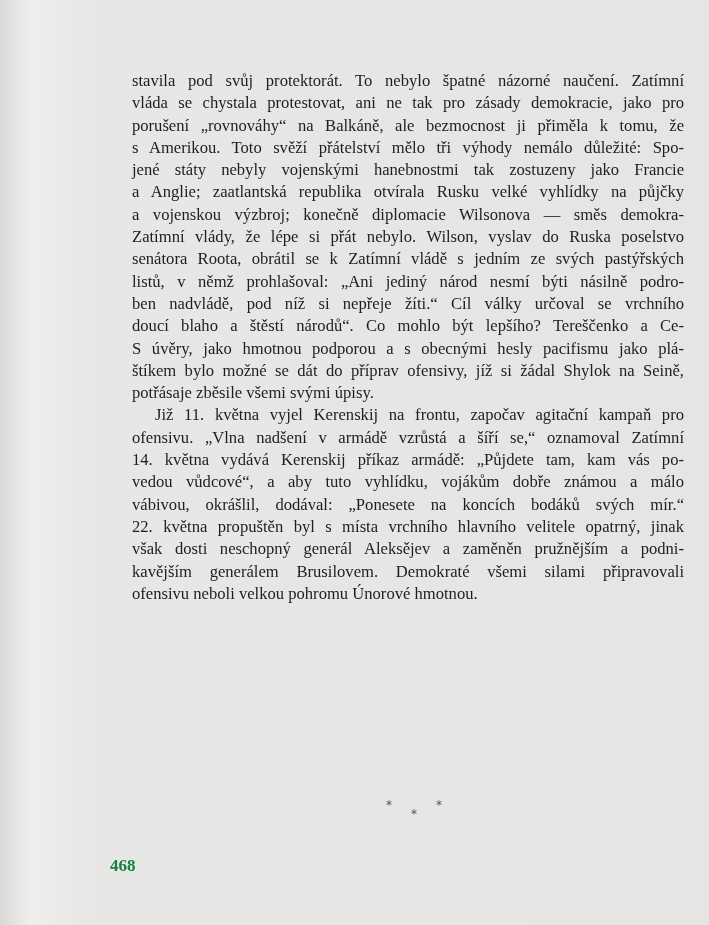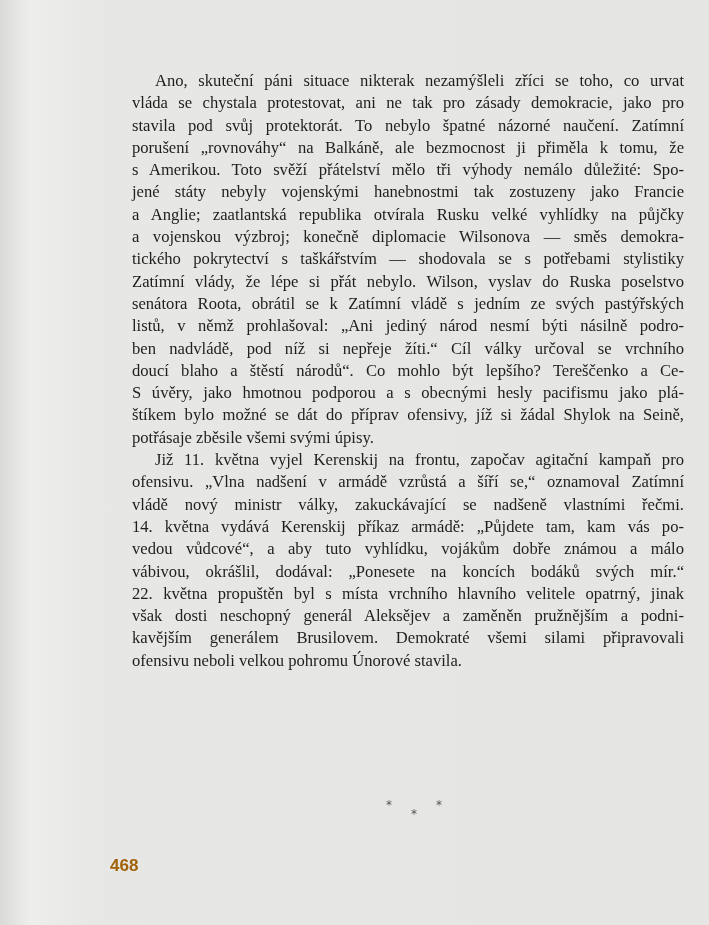--- a/index.html
+++ b/index.html
@@ -19,63 +19,60 @@
     color: #1e1e1e;
   }
   .para { margin: 0; }
   .line { display: block; white-space: nowrap; text-align: justify; text-align-last: justify; }
   .line.last { text-align-last: left; }
   .line.indent { padding-left: 23px; }
   .stars { position: absolute; left: 378px; top: 798px; width: 80px; height: 30px; }
   .star { position: absolute; font-size: 12px; color: #555; font-family: "DejaVu Sans", sans-serif; }
   .page-number {
     position: absolute; left: 110px; top: 856px;
-    font-family: Liberation Sans, sans-serif; font-weight: bold; font-size: 17px; color: #a16207;
+    font-family: Liberation Serif, serif; font-weight: bold; font-size: 17px; color: #15803d;
   }
 </style>
 </head>
 <body>
 
 <div class="page">
   <div class="body-text">
 
     <div class="para">
-      <span class="line indent">Ano, skuteční páni situace nikterak nezamýšleli zříci se toho, co urvat</span>
+      <span class="line">stavila pod svůj protektorát. To nebylo špatné názorné naučení. Zatímní</span>
       <span class="line">vláda se chystala protestovat, ani ne tak pro zásady demokracie, jako pro</span>
-      <span class="line">stavila pod svůj protektorát. To nebylo špatné názorné naučení. Zatímní</span>
       <span class="line">porušení „rovnováhy“ na Balkáně, ale bezmocnost ji přiměla k tomu, že</span>
     </div>
 
     <div class="para">
       <span class="line">s Amerikou. Toto svěží přátelství mělo tři výhody nemálo důležité: Spo-</span>
       <span class="line">jené státy nebyly vojenskými hanebnostmi tak zostuzeny jako Francie</span>
       <span class="line">a Anglie; zaatlantská republika otvírala Rusku velké vyhlídky na půjčky</span>
       <span class="line">a vojenskou výzbroj; konečně diplomacie Wilsonova — směs demokra-</span>
-      <span class="line">tického pokrytectví s taškářstvím — shodovala se s potřebami stylistiky</span>
       <span class="line">Zatímní vlády, že lépe si přát nebylo. Wilson, vyslav do Ruska poselstvo</span>
       <span class="line">senátora Roota, obrátil se k Zatímní vládě s jedním ze svých pastýřských</span>
       <span class="line">listů, v němž prohlašoval: „Ani jediný národ nesmí býti násilně podro-</span>
       <span class="line">ben nadvládě, pod níž si nepřeje žíti.“ Cíl války určoval se vrchního</span>
       <span class="line">doucí blaho a štěstí národů“. Co mohlo být lepšího? Tereščenko a Ce-</span>
       <span class="line">S úvěry, jako hmotnou podporou a s obecnými hesly pacifismu jako plá-</span>
       <span class="line">štíkem bylo možné se dát do příprav ofensivy, jíž si žádal Shylok na Seině,</span>
       <span class="line last">potřásaje zběsile všemi svými úpisy.</span>
     </div>
 
     <div class="para">
       <span class="line indent">Již 11. května vyjel Kerenskij na frontu, započav agitační kampaň pro</span>
       <span class="line">ofensivu. „Vlna nadšení v armádě vzrůstá a šíří se,“ oznamoval Zatímní</span>
-      <span class="line">vládě nový ministr války, zakuckávající se nadšeně vlastními řečmi.</span>
       <span class="line">14. května vydává Kerenskij příkaz armádě: „Půjdete tam, kam vás po-</span>
       <span class="line">vedou vůdcové“, a aby tuto vyhlídku, vojákům dobře známou a málo</span>
       <span class="line">vábivou, okrášlil, dodával: „Ponesete na koncích bodáků svých mír.“</span>
       <span class="line">22. května propuštěn byl s místa vrchního hlavního velitele opatrný, jinak</span>
       <span class="line">však dosti neschopný generál Aleksějev a zaměněn pružnějším a podni-</span>
       <span class="line">kavějším generálem Brusilovem. Demokraté všemi silami připravovali</span>
-      <span class="line last">ofensivu neboli velkou pohromu Únorové stavila.</span>
+      <span class="line last">ofensivu neboli velkou pohromu Únorové hmotnou.</span>
     </div>
   </div>
 
   <div class="stars">
     <span class="star" style="left:8px; top:0px;">*</span>
     <span class="star" style="left:33px; top:9px;">*</span>
     <span class="star" style="left:58px; top:0px;">*</span>
   </div>
 
   <div class="page-number">468</div>

